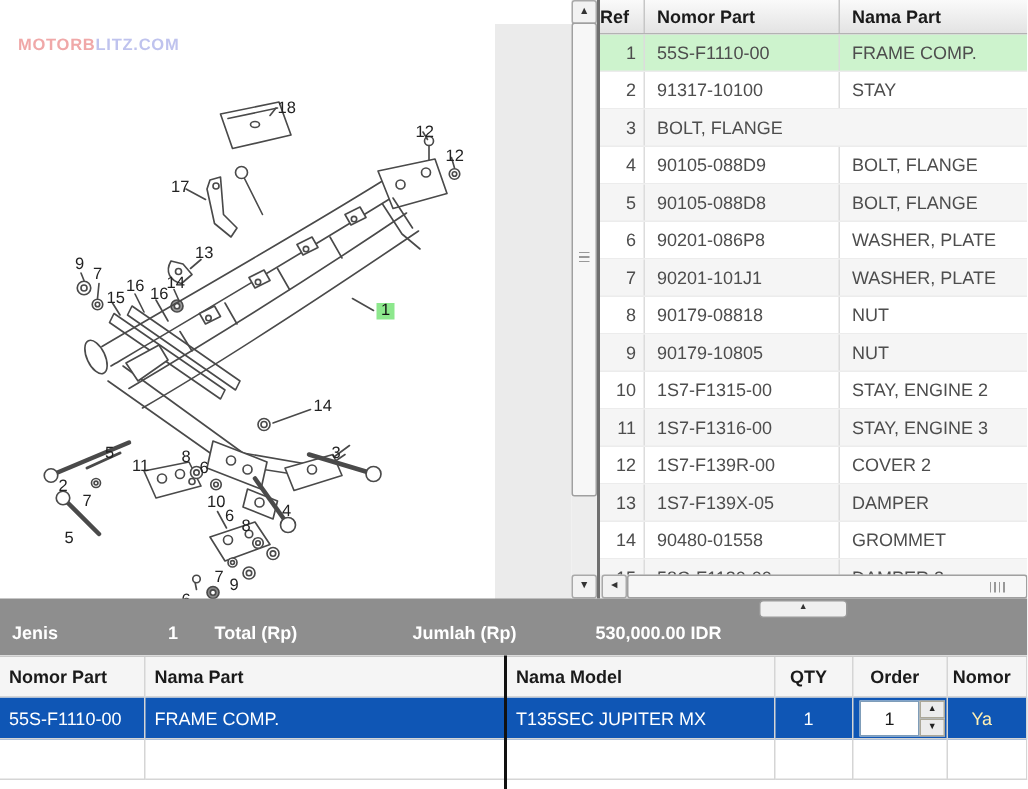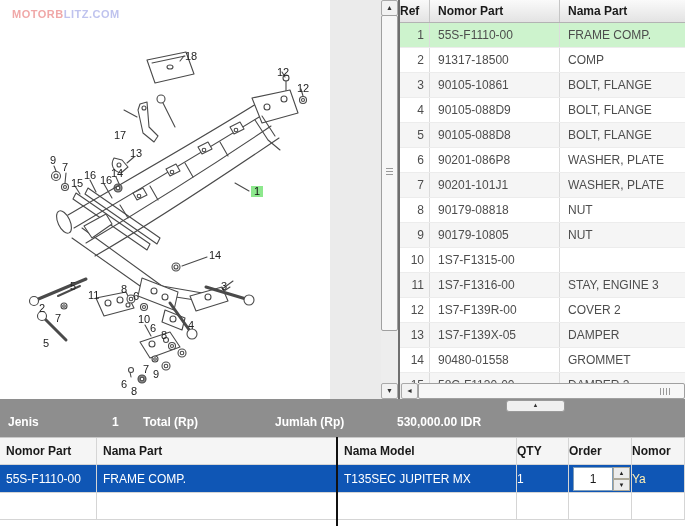--- a/index.html
+++ b/index.html
@@ -1,20 +1,20 @@
 <!DOCTYPE html>
 <html style="--selected-row-green: #cdf3cd; --selected-row-blue: #0f56b5; --summary-band: #8e8e8e; --stok-text: #ffefb4; --highlight-callout: #8de88d; --watermark-motor: #f0a8a8; --watermark-blitz: #bfc3ee;"><head>
 <meta charset="utf-8">
 <style>
   html,body{margin:0;padding:0;background:#fff;}
   .app{position:relative;width:685px;height:526px;background:#fff;overflow:hidden;
        font-family:"Liberation Sans","DejaVu Sans",sans-serif;font-size:12px;color:#4a4a4a;}
 
   
-  .diagram-panel{position:absolute;left:0;top:0;width:381px;height:399px;background:#fff;overflow:hidden;padding-left:35px;}
+  .diagram-panel{position:absolute;left:0;top:16px;width:381px;height:399px;background:#fff;overflow:hidden;padding-left:35px;}
   .diagram-filler{position:absolute;left:330px;top:0;width:51px;height:399px;background:#ebebeb;}
   .watermark{position:absolute;left:12px;top:8px;font-size:11px;font-weight:bold;letter-spacing:.5px;}
   .wm-motor{color:var(--watermark-motor,#f0a8a8);}
   .wm-blitz{color:var(--watermark-blitz,#bfc3ee);}
   .sketch{position:absolute;left:0;top:0;}
   .callout{position:absolute;font-size:11px;color:#222;line-height:11px;}
   .callout.hl{background:var(--highlight-callout,#8de88d);padding:0 3px;color:#111;}
 
   
   .vscroll{position:absolute;left:381px;top:0;width:17px;height:399px;background:#ededed;}
@@ -63,21 +63,21 @@
 
   
   .order-panel{position:absolute;left:0;top:437px;width:685px;height:89px;background:#fff;}
   .ot-row{display:grid;grid-template-columns:97px 241px 179px 52px 63px 53px;}
   .ot-row>div{border-right:1px solid #d5d5d5;border-bottom:1px solid #d5d5d5;white-space:nowrap;overflow:hidden;}
   .ot-header{height:27px;background:#f5f5f5;font-weight:bold;color:#1a1a1a;border-top:1px solid #c9c9c9;}
   .ot-header>div{line-height:26px;}
   .ot-sel{height:28px;background:var(--selected-row-blue,#0f56b5);color:#fff;}
   .ot-sel>div{line-height:28px;}
   .ot-empty{height:27px;}
-  .cl{padding-left:6px;} .cr{text-align:left;padding-right:7px;}
+  .cl{padding-left:6px;} .cr{text-align:center;padding-right:7px;}
   .stok-val{color:var(--stok-text,#ffefb4);}
   .black-divider{position:absolute;left:336px;top:0;width:2px;height:89px;background:#111;}
 
   
   .order-cell{display:flex;align-items:center;justify-content:flex-end;padding:0 1px 0 0;}
   .spinner{display:flex;height:24px;}
   .spin-value{width:38px;border:1px solid #7f9db9;background:#fff;color:#1a1a1a;text-align:center;line-height:22px;}
   .spin-btns{display:flex;flex-direction:column;width:17px;}
   .spin-btn{flex:1;background:#ececec;border:1px solid #aca899;font-size:6px;line-height:10px;text-align:center;color:#222;}
 </style>
@@ -216,21 +216,21 @@
 
         <path d="M170,303 L190,331" stroke-width="3"></path>
         <circle cx="192" cy="334" r="5" fill="#fff" stroke-width="1.1"></circle>
       </g>
     </svg>
 
     <div id="callouts">
         <span class="callout" style="left: 185px; top: 51px;">18</span>
         <span class="callout" style="left: 277px; top: 67px;">12</span>
         <span class="callout" style="left: 297px; top: 83px;">12</span>
-        <span class="callout" style="left: 114px; top: 104px; margin-top: 26px;">17</span>
+        <span class="callout" style="left: 114px; top: 104px;">17</span>
         <span class="callout" style="left: 130px; top: 148px;">13</span>
         <span class="callout" style="left: 50px; top: 155px;">9</span>
         <span class="callout" style="left: 62px; top: 162px;">7</span>
         <span class="callout" style="left: 84px; top: 170px;">16</span>
         <span class="callout" style="left: 111px; top: 168px;">14</span>
         <span class="callout" style="left: 100px; top: 175px;">16</span>
         <span class="callout" style="left: 71px; top: 178px;">15</span>
         <span class="callout hl" style="left: 251px; top: 186px;">1</span>
         <span class="callout" style="left: 209px; top: 250px;">14</span>
         <span class="callout" style="left: 121px; top: 284px;">8</span>
@@ -268,26 +268,25 @@
       <div class="h-nama">Nama Part</div>
     </div>
     <div class="pt-body" id="parts-rows">
         <div class="pt-row sel">
           <span class="c-ref">1</span>
           <span class="c-nomor">55S-F1110-00</span>
           <span class="c-nama">FRAME COMP.</span>
         </div>
         <div class="pt-row">
           <span class="c-ref">2</span>
-          <span class="c-nomor">91317-18500</span>
-          <span class="c-nama">COMP</span>
+          <span class="c-nomor">91317-10100</span>
+          <span class="c-nama">STAY</span>
         </div>
         <div class="pt-row alt">
           <span class="c-ref">3</span>
-          <span class="c-nomor">90105-10861</span>
           <span class="c-nama">BOLT, FLANGE</span>
         </div>
         <div class="pt-row">
           <span class="c-ref">4</span>
           <span class="c-nomor">90105-088D9</span>
           <span class="c-nama">BOLT, FLANGE</span>
         </div>
         <div class="pt-row alt">
           <span class="c-ref">5</span>
           <span class="c-nomor">90105-088D8</span>
@@ -309,20 +308,21 @@
           <span class="c-nama">NUT</span>
         </div>
         <div class="pt-row alt">
           <span class="c-ref">9</span>
           <span class="c-nomor">90179-10805</span>
           <span class="c-nama">NUT</span>
         </div>
         <div class="pt-row">
           <span class="c-ref">10</span>
           <span class="c-nomor">1S7-F1315-00</span>
+          <span class="c-nama">STAY, ENGINE 2</span>
         </div>
         <div class="pt-row alt">
           <span class="c-ref">11</span>
           <span class="c-nomor">1S7-F1316-00</span>
           <span class="c-nama">STAY, ENGINE 3</span>
         </div>
         <div class="pt-row">
           <span class="c-ref">12</span>
           <span class="c-nomor">1S7-F139R-00</span>
           <span class="c-nama">COVER 2</span>

